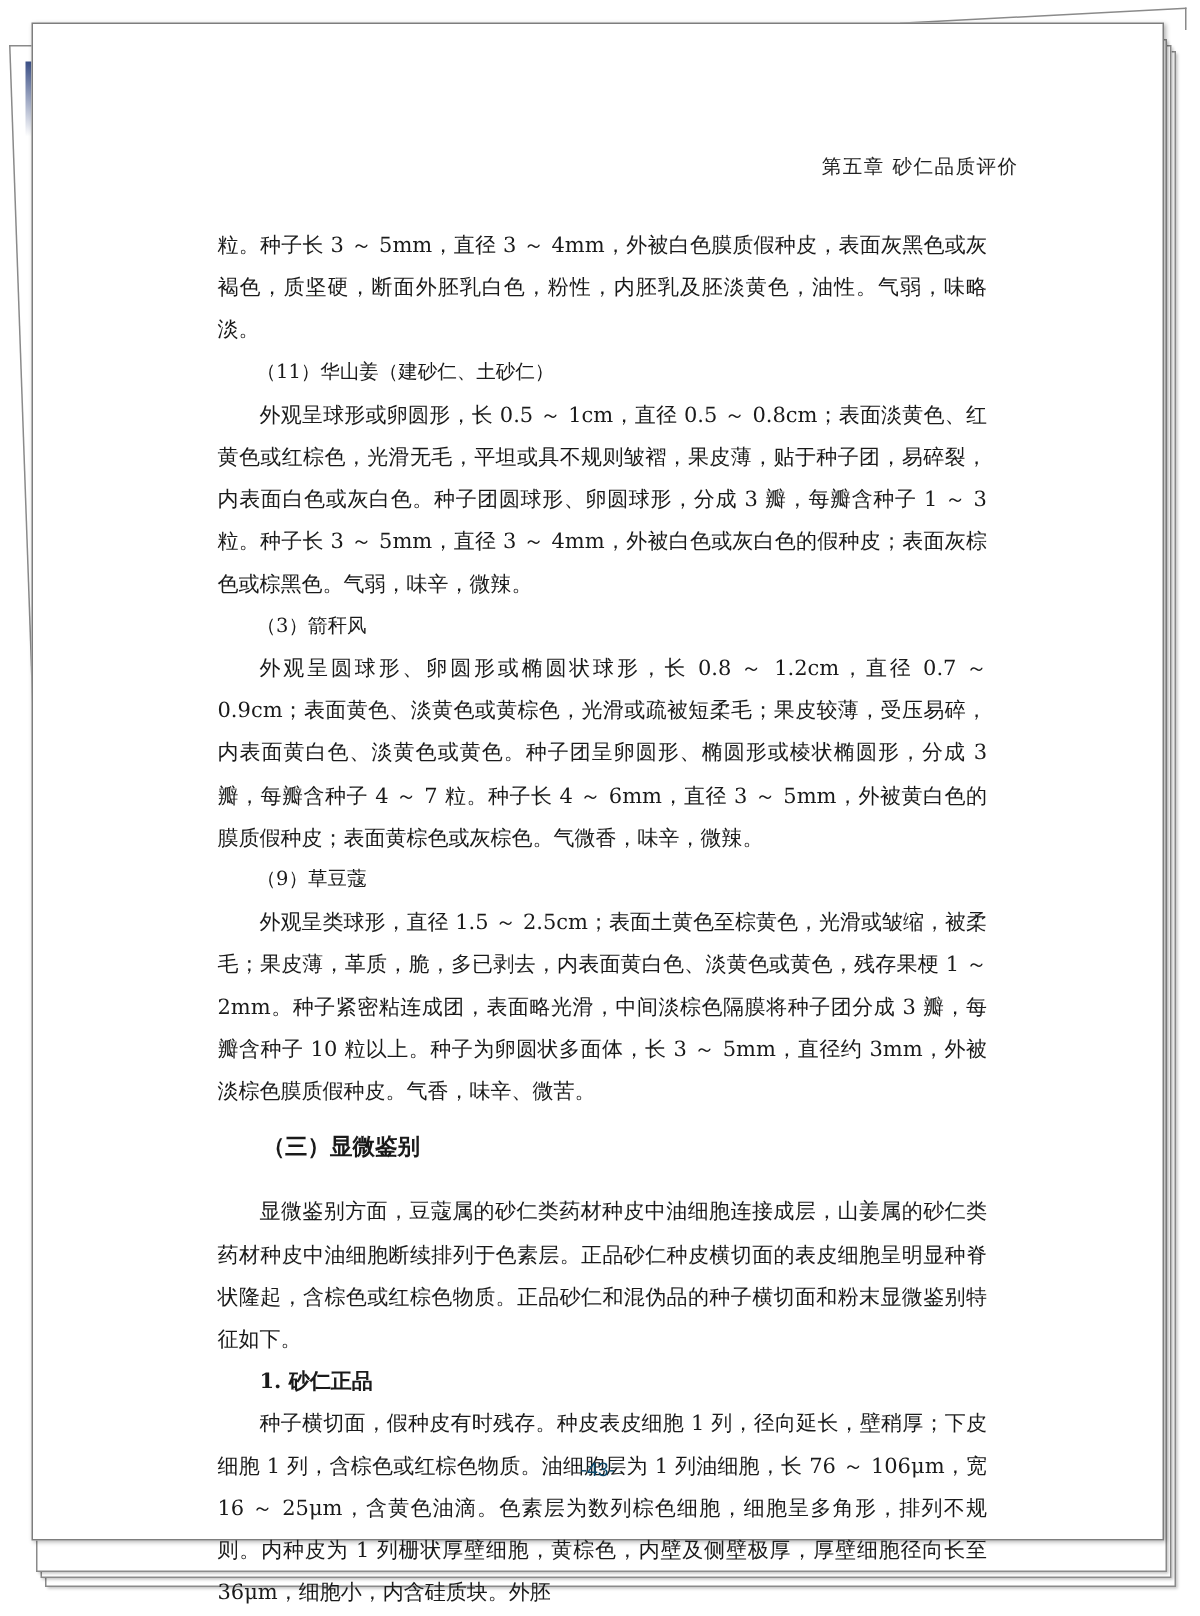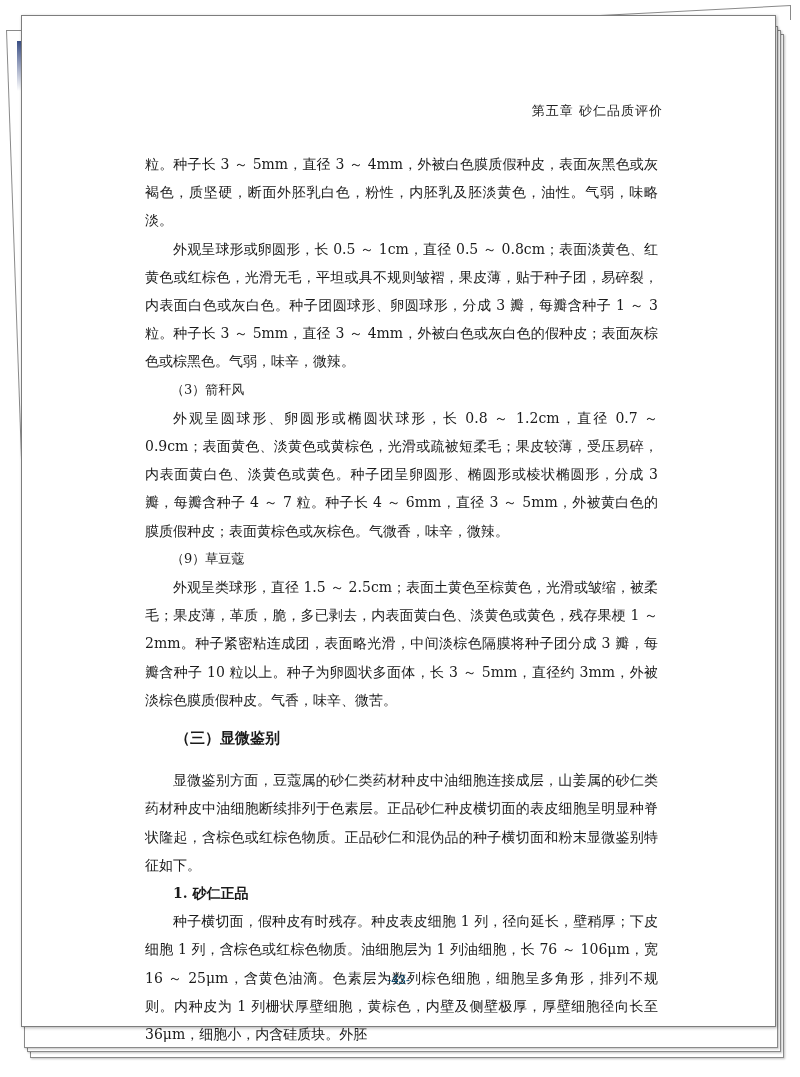--- a/index.html
+++ b/index.html
@@ -9,45 +9,46 @@
   .back1 { left:24px; top:26px; width:752px; height:1020px; }
   .back2 { left:27px; top:30px; width:752px; height:1020px; }
   .back3 { left:30px; top:34px; width:752px; height:1022px; }
   .tilt-left { position:absolute; left:6px; top:30px; width:30px; height:800px; border-left:1px solid #8a8a8a; border-top:1px solid #8a8a8a;
                transform:skewX(2deg); transform-origin:top left; background:#fff; }
   .blue-sliver { position:absolute; left:17px; top:41px; width:4px; height:50px; background:linear-gradient(#3b4f86,#ffffff); }
   .tilt-top { position:absolute; left:600px; top:5px; width:190px; height:14px; border-top:1px solid #8a8a8a; border-right:1px solid #8a8a8a;
               transform:skewY(-3deg); transform-origin:right; background:#fff; }
   .gold-sliver { position:absolute; left:768px; top:880px; width:6px; height:115px; background:linear-gradient(#ffffff,#8a7a14); clip-path:polygon(0 0,40% 0,100% 100%,0 100%); }
   .page { position:absolute; left:21px; top:15px; width:753px; height:1010px; background:#fff; border:1px solid #7d7d7d; box-shadow:1px 1px 3px rgba(0,0,0,0.3); }
-  .header { position:absolute; right:112px; top:86px; font-size:13px; letter-spacing:1px; color:#222; }
+  .header { position:absolute; right:96px; top:86px; font-size:13px; letter-spacing:1px; color:#222; }
   .content { position:absolute; left:144px; top:149px; width:513px; font-size:14px; line-height:28.2px; }
   .content p { margin:0; text-align:justify; text-align-last:left; }
   .indent { text-indent:2em; }
   .sub { padding-left:2em; font-family:"DejaVu Serif",serif; font-size:13px; }
-  .section { font-size:15px; font-weight:bold; padding-left:2em; margin:10px 0 14px 0 !important; }
+  .section { font-size:15px; font-weight:bold; padding-left:2em; margin:10px 0 14px 0 !important;font-family:Liberation Mono, monospace; }
   .bold-h { font-weight:bold; padding-left:2em; }
   .pagenum { position:absolute; left:0; width:753px; top:956px; text-align:center; font-family:"Liberation Sans",sans-serif; font-size:13px; color:#0c4a6e; }
 </style>
 </head>
 <body>
 
 <div class="tilt-top"></div>
 <div class="sheet back3"></div>
 <div class="sheet back2"></div>
 <div class="sheet back1"></div>
 <div class="tilt-left"></div>
 <div class="blue-sliver"></div>
 <div class="gold-sliver"></div>
 
 <div class="page">
   <div class="header">第五章   砂仁品质评价</div>
 
   <div class="content" style="left:123px;top:134px;">
     <p>粒。种子长 3 ～ 5mm，直径 3 ～ 4mm，外被白色膜质假种皮，表面灰黑色或灰褐色，质坚硬，断面外胚乳白色，粉性，内胚乳及胚淡黄色，油性。气弱，味略淡。</p>
+    <p class="sub">（11）华山姜（建砂仁、土砂仁）</p>
     <p class="indent">外观呈球形或卵圆形，长 0.5 ～ 1cm，直径 0.5 ～ 0.8cm；表面淡黄色、红黄色或红棕色，光滑无毛，平坦或具不规则皱褶，果皮薄，贴于种子团，易碎裂，内表面白色或灰白色。种子团圆球形、卵圆球形，分成 3 瓣，每瓣含种子 1 ～ 3 粒。种子长 3 ～ 5mm，直径 3 ～ 4mm，外被白色或灰白色的假种皮；表面灰棕色或棕黑色。气弱，味辛，微辣。</p>
     <p class="sub">（3）箭秆风</p>
     <p class="indent">外观呈圆球形、卵圆形或椭圆状球形，长 0.8 ～ 1.2cm，直径 0.7 ～ 0.9cm；表面黄色、淡黄色或黄棕色，光滑或疏被短柔毛；果皮较薄，受压易碎，内表面黄白色、淡黄色或黄色。种子团呈卵圆形、椭圆形或棱状椭圆形，分成 3 瓣，每瓣含种子 4 ～ 7 粒。种子长 4 ～ 6mm，直径 3 ～ 5mm，外被黄白色的膜质假种皮；表面黄棕色或灰棕色。气微香，味辛，微辣。</p>
     <p class="sub">（9）草豆蔻</p>
     <p class="indent">外观呈类球形，直径 1.5 ～ 2.5cm；表面土黄色至棕黄色，光滑或皱缩，被柔毛；果皮薄，革质，脆，多已剥去，内表面黄白色、淡黄色或黄色，残存果梗 1 ～ 2mm。种子紧密粘连成团，表面略光滑，中间淡棕色隔膜将种子团分成 3 瓣，每瓣含种子 10 粒以上。种子为卵圆状多面体，长 3 ～ 5mm，直径约 3mm，外被淡棕色膜质假种皮。气香，味辛、微苦。</p>
     <p class="section">（三）显微鉴别</p>
     <p class="indent">显微鉴别方面，豆蔻属的砂仁类药材种皮中油细胞连接成层，山姜属的砂仁类药材种皮中油细胞断续排列于色素层。正品砂仁种皮横切面的表皮细胞呈明显种脊状隆起，含棕色或红棕色物质。正品砂仁和混伪品的种子横切面和粉末显微鉴别特征如下。</p>
     <p class="bold-h">1. 砂仁正品</p>
     <p class="indent">种子横切面，假种皮有时残存。种皮表皮细胞 1 列，径向延长，壁稍厚；下皮细胞 1 列，含棕色或红棕色物质。油细胞层为 1 列油细胞，长 76 ～ 106μm，宽 16 ～ 25μm，含黄色油滴。色素层为数列棕色细胞，细胞呈多角形，排列不规则。内种皮为 1 列栅状厚壁细胞，黄棕色，内壁及侧壁极厚，厚壁细胞径向长至 36μm，细胞小，内含硅质块。外胚</p>
   </div>

